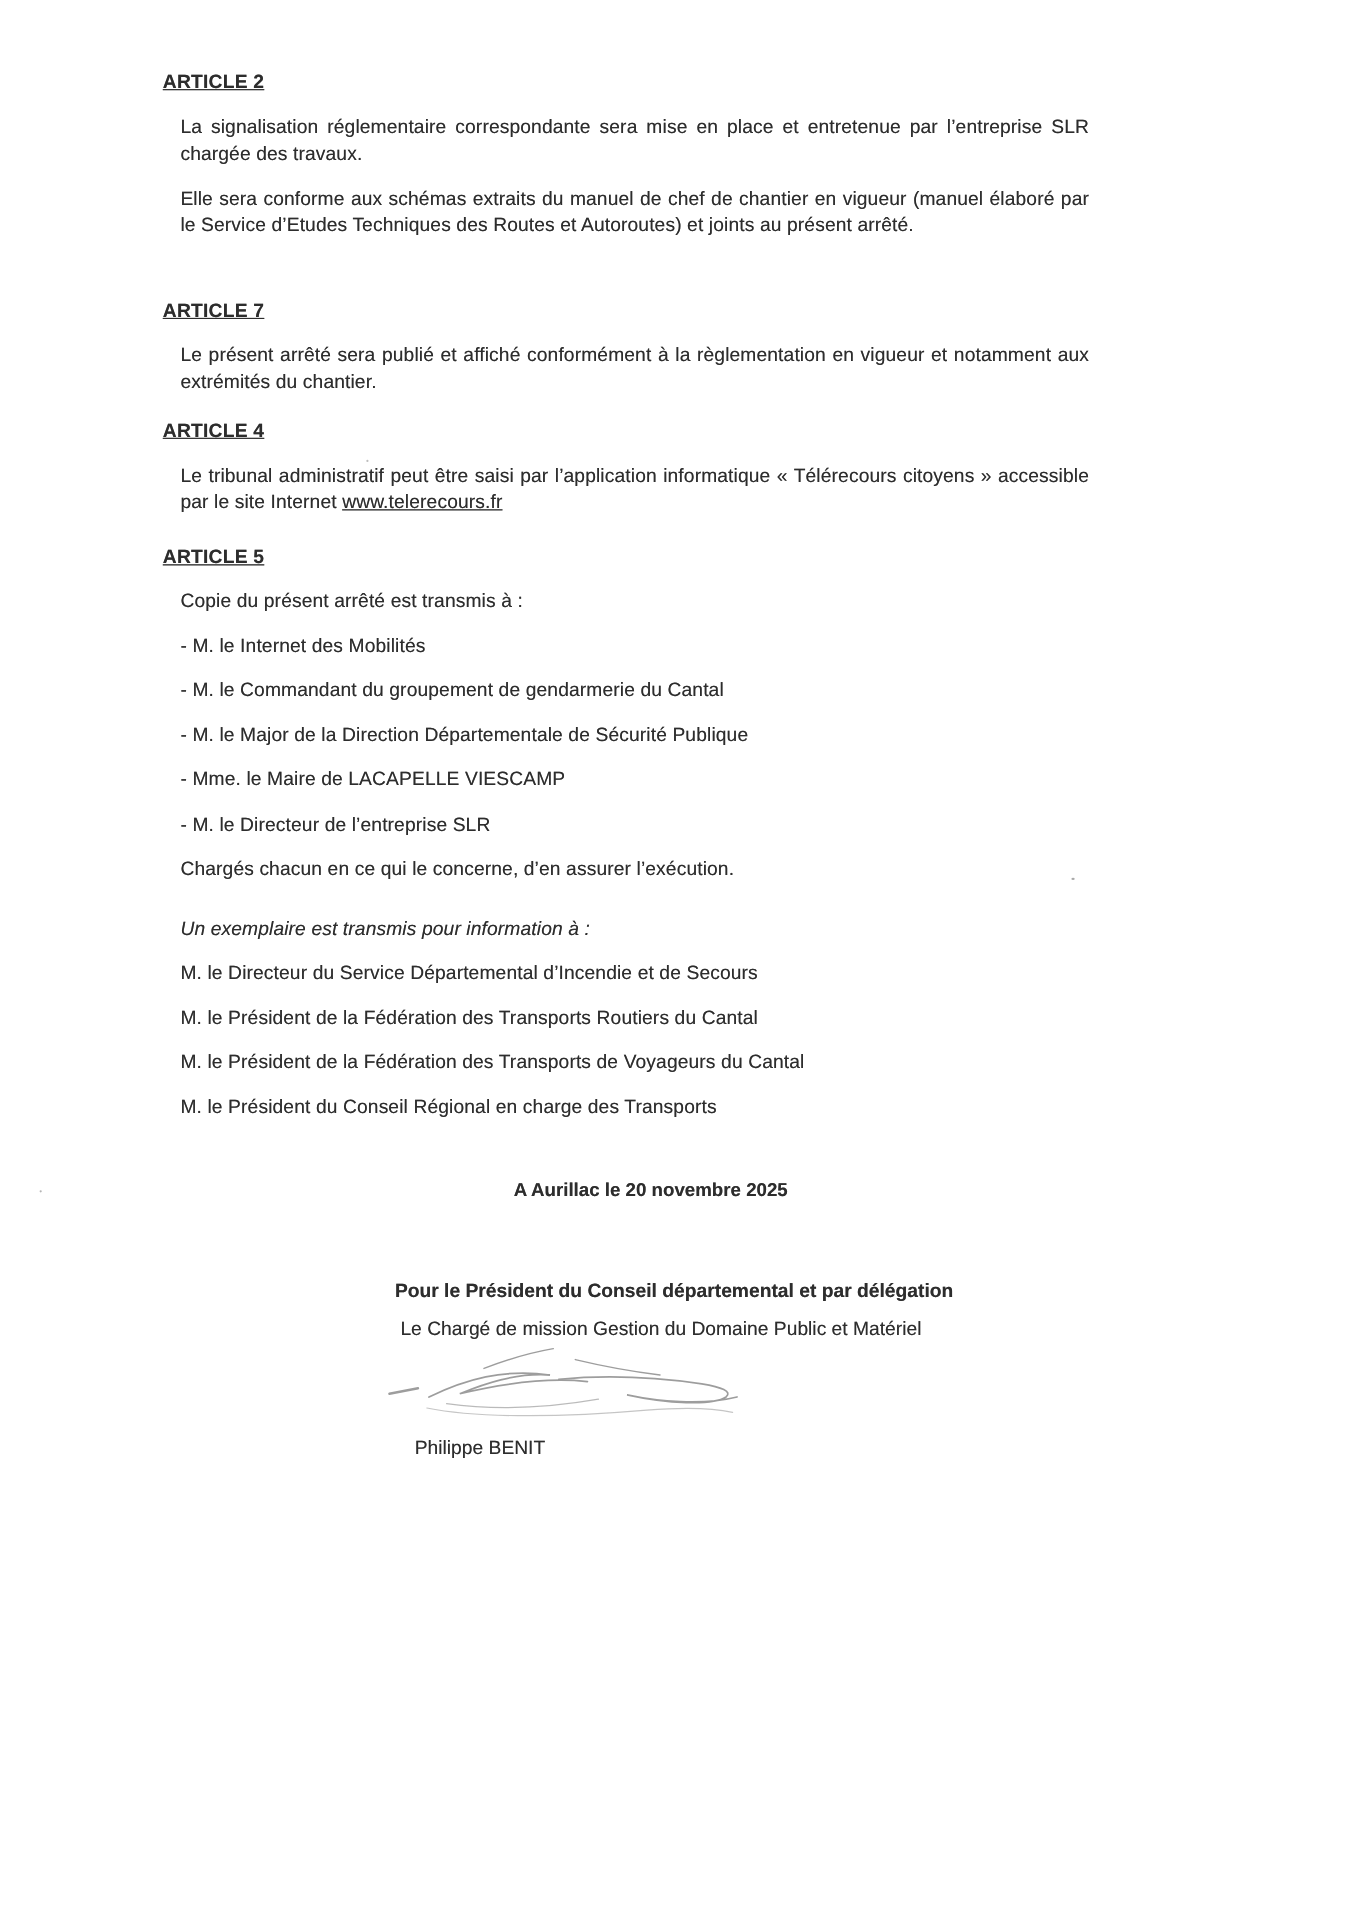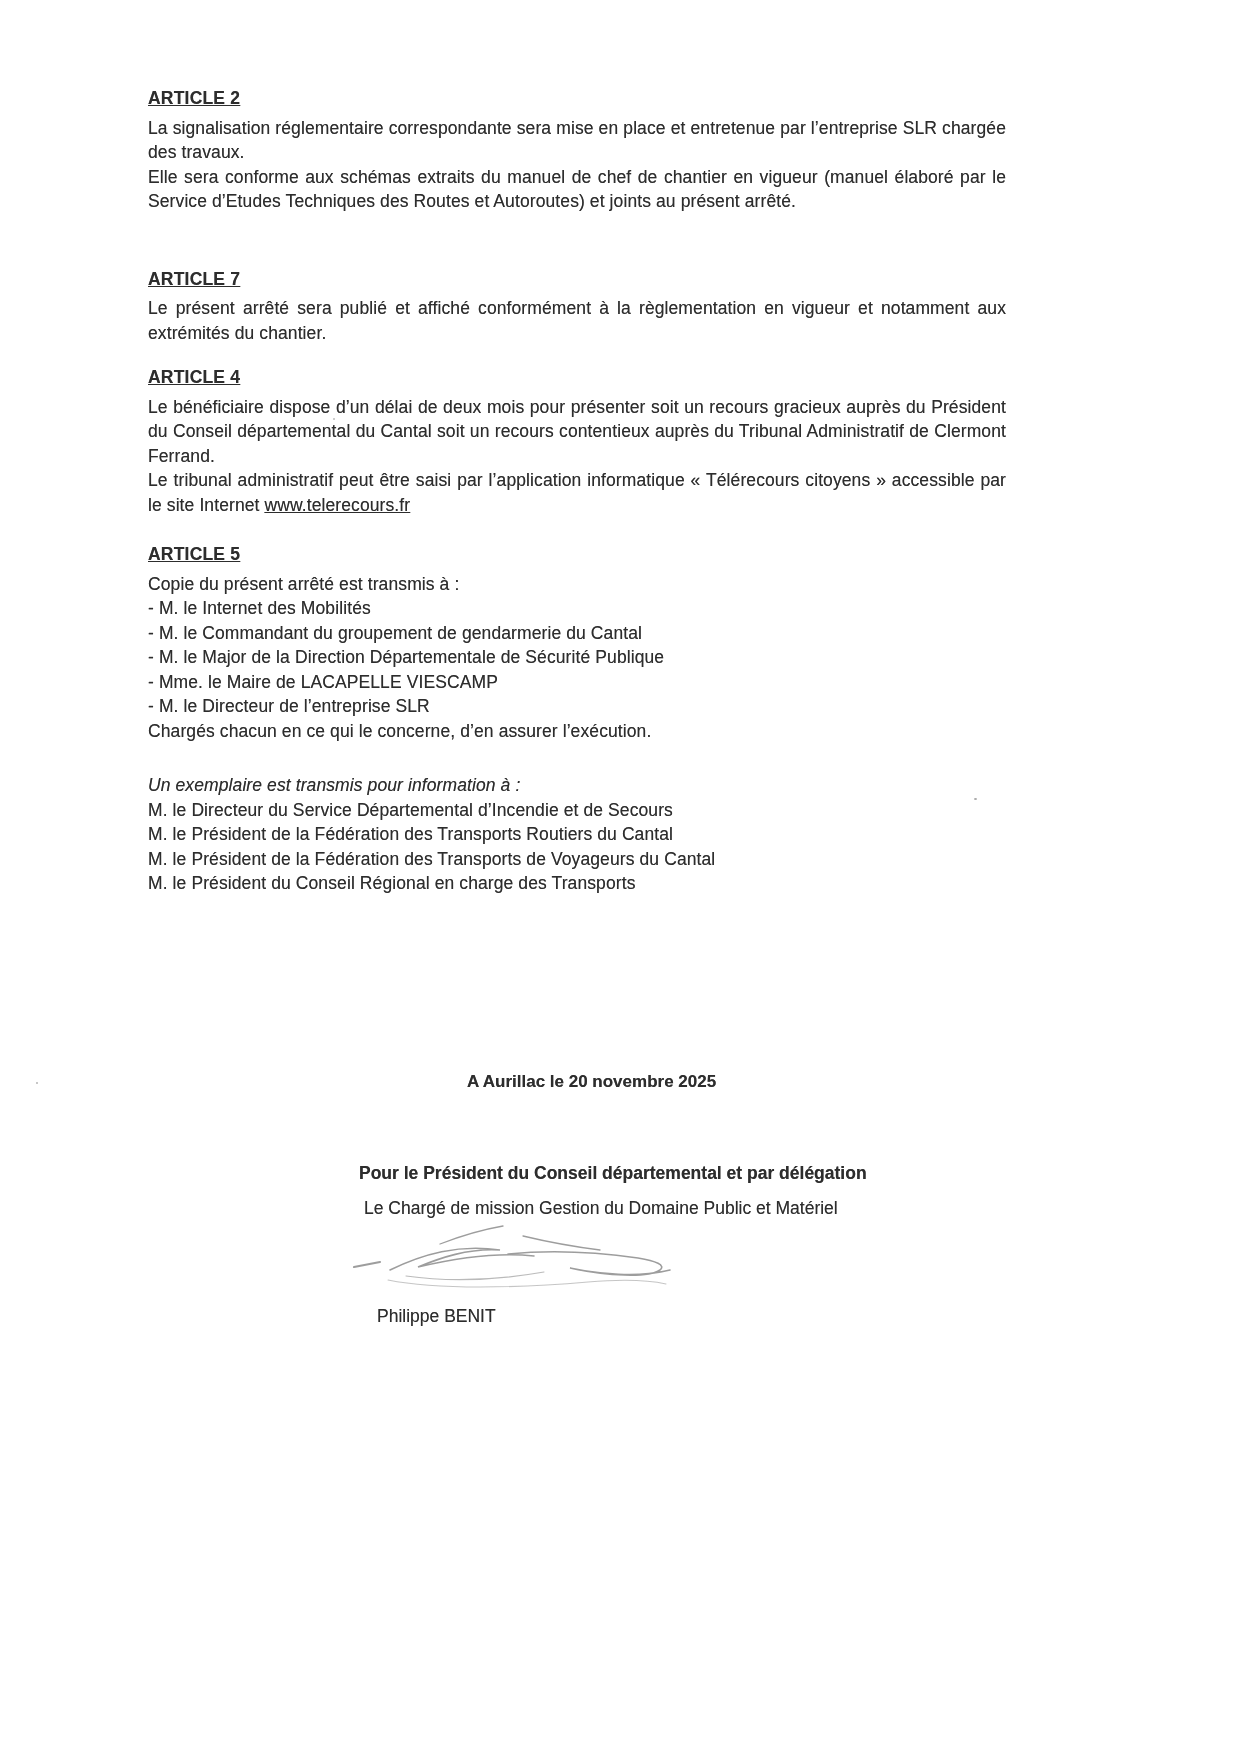--- a/index.html
+++ b/index.html
@@ -17,25 +17,25 @@
     font-size:17.5px;line-height:24.5px;
     letter-spacing:.1px;
     text-shadow:0 0 .4px rgba(40,40,40,.55);
   }
   .article-heading{
     font-size:17.5px;font-weight:700;
     text-decoration:underline;
     margin:0 0 5px 0;line-height:24.5px;
     letter-spacing:.2px;
   }
-  #a2h{margin-top:86px;}
+  #a2h{margin-top:62px;}
   #a3h{margin-top:53px;}
   #a4h{margin-top:20px;}
   #a5h{margin-top:25px;}
-  .doc p{margin:0;text-align:justify;}
+  .doc p{margin:16px;text-align:justify;}
   .line{margin:0;text-align:left;}
   .info-intro{margin-top:30px !important;text-align:center;font-style:italic;}
   .u{text-decoration:underline;}
   .place-date{
     position:absolute;left:467px;top:1070px;
     font-size:17px;font-weight:700;line-height:24px;
     text-shadow:0 0 .4px rgba(40,40,40,.6);
   }
   .delegation1{
     position:absolute;left:359px;top:1161px;
@@ -66,21 +66,20 @@
   <div class="doc">
 
     <h2 class="article-heading" id="a2h">ARTICLE 2</h2>
     <p>La signalisation réglementaire correspondante sera mise en place et entretenue par l’entreprise SLR chargée des travaux.</p>
     <p>Elle sera conforme aux schémas extraits du manuel de chef de chantier en vigueur (manuel élaboré par le Service d’Etudes Techniques des Routes et Autoroutes) et joints au présent arrêté.</p>
 
     <h2 class="article-heading" id="a3h">ARTICLE 7</h2>
     <p>Le présent arrêté sera publié et affiché conformément à la règlementation en vigueur et notamment aux extrémités du chantier.</p>
 
     <h2 class="article-heading" id="a4h">ARTICLE 4</h2>
-    <p>Le bénéficiaire dispose d’un délai de deux mois pour présenter soit un recours gracieux auprès du Président du Conseil départemental du Cantal soit un recours contentieux auprès du Tribunal Administratif de Clermont Ferrand.</p>
     <p><span>Le tribunal administratif peut être saisi par l’application informatique « Télérecours citoyens » accessible par le site Internet </span><span class="u">www.telerecours.fr</span></p>
 
     <h2 class="article-heading" id="a5h">ARTICLE 5</h2>
     <p class="line">Copie du présent arrêté est transmis à :</p>
     <p class="line">- M. le Internet des Mobilités</p>
     <p class="line">- M. le Commandant du groupement de gendarmerie du Cantal</p>
     <p class="line">- M. le Major de la Direction Départementale de Sécurité Publique</p>
     <p class="line">- Mme. le Maire de LACAPELLE VIESCAMP</p>
     <p class="line">- M. le Directeur de l’entreprise SLR</p>
     <p class="line">Chargés chacun en ce qui le concerne, d’en assurer l’exécution.</p>

